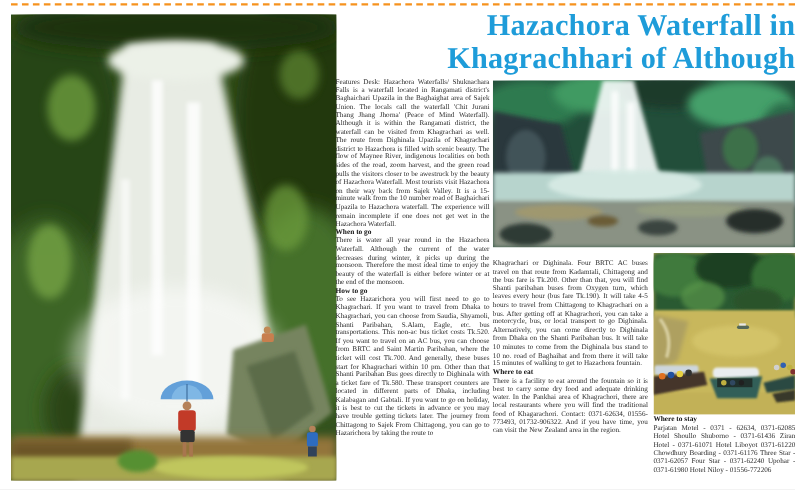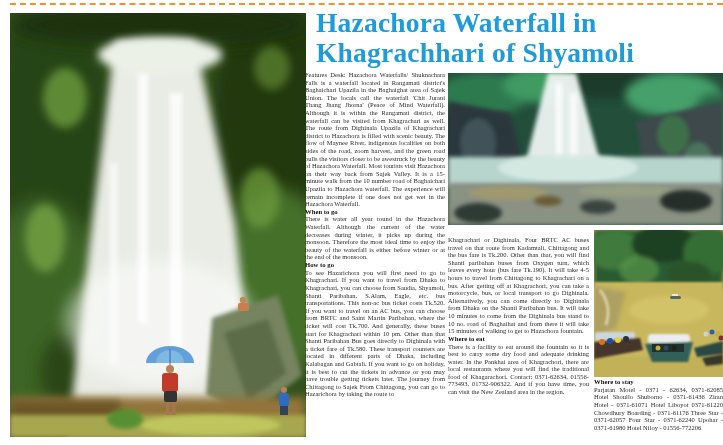--- a/index.html
+++ b/index.html
@@ -11,21 +11,21 @@
     position:absolute;left:10px;top:3px;width:713px;height:0;
     border-top:2px dashed var(--divider-orange,#f6921e);
   }
   .photo{position:absolute;overflow:hidden;}
   .photo svg{display:block;width:100%;height:100%;}
   .main-photo{left:10px;top:13px;width:296px;height:424px;}
   .mid-photo{left:448px;top:73px;width:275px;height:152px;}
   .boats-photo{left:594px;top:230px;width:129px;height:147px;}
   .title{
     position:absolute;left:316px;top:8px;width:407px;margin:0;
-    text-align:left;font-weight:bold;font-size:27.5px;line-height:30px;
+    text-align:right;font-weight:bold;font-size:27.5px;line-height:30px;
     color:var(--title-blue,#1e9cd9);font-family:"Liberation Serif",serif;
     letter-spacing:0.2px;
   }
   .title span{display:block;}
   .col{
     position:absolute;font-size:6.5px;line-height:7.6px;text-align:justify;
     color:var(--body-text,#2b2b2b);
   }
   .col p{margin:0;}
   .col h3{
@@ -97,21 +97,21 @@
       <g>
         <circle cx="274" cy="377" r="3" fill="#b5825a"></circle>
         <rect x="269" y="380" width="10" height="13" rx="2" fill="#2e6cc0"></rect>
         <rect x="270" y="393" width="8" height="9" fill="#30425a"></rect>
       </g>
     </svg>
   </div>
 
   <h1 class="title">
     <span>Hazachora Waterfall in</span>
-    <span>Khagrachhari of Shyamoli</span>
+    <span>Khagrachhari of Although</span>
   </h1>
 
   <div class="photo mid-photo">
     <svg viewBox="0 0 275 152" preserveAspectRatio="none">
       <defs>
         <filter id="mb4" x="-30%" y="-30%" width="160%" height="160%">
             <feGaussianBlur stdDeviation="4"></feGaussianBlur>
           </filter>
         <filter id="mb2" x="-30%" y="-30%" width="160%" height="160%">
             <feGaussianBlur stdDeviation="2"></feGaussianBlur>

